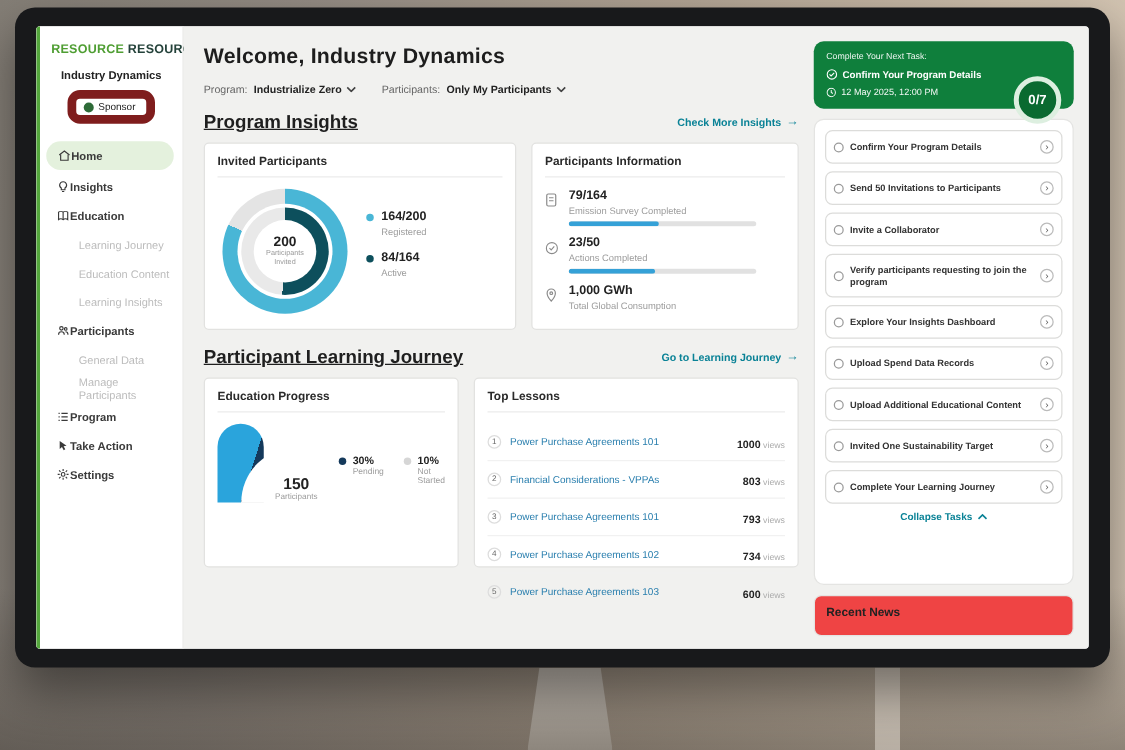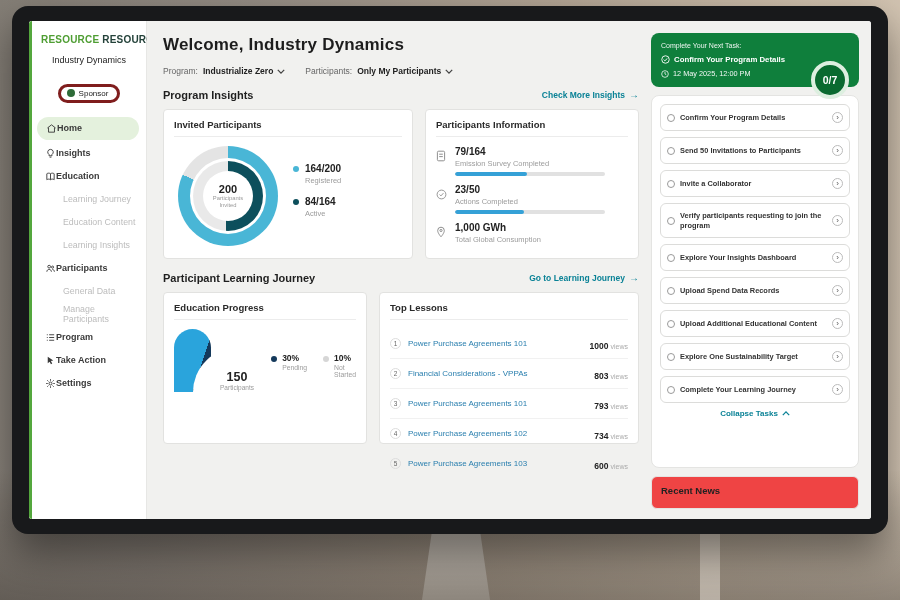--- a/index.html
+++ b/index.html
@@ -21,41 +21,41 @@
     background:#fff; border-radius:3px; overflow:hidden; display:flex; }
 
   
   .sidebar { width:118px; flex-shrink:0; background:#fff; border-right:1px solid #e7e7e5;
     border-left:3px solid #54a73d; }
   .logo { padding:12px 9px 6px; font-size:10px; font-weight:bold; letter-spacing:.2px; white-space:nowrap; }
   .logo-green { color:#4f9e33; }
   .logo-dark { color:#24423a; }
   .logo-plus { color:#4f9e33; font-size:7px; vertical-align:super; }
   .org { text-align:center; padding:4px 4px 10px; }
-  .org-name { font-size:9px; font-weight:normal; color:#222; margin-bottom:18px; }
-  .sponsor-badge { display:inline-flex; align-items:center; gap:4px; border:3px solid #7f1d1d;
+  .org-name { font-size:9px; font-weight:bold; color:#222; margin-bottom:7px; }
+  .sponsor-badge { display:inline-flex; align-items:center; gap:4px; border:7px solid #7f1d1d;
     border-radius:10px; padding:2px 9px 2px 6px; font-size:8px; color:#222; }
   .sponsor-dot { width:8px; height:8px; border-radius:50%; background:#2e6b38; }
   nav { margin-top:4px; }
   .nav-item { display:flex; align-items:center; gap:0; height:23px; padding:0 6px 0 12px;
     font-size:9px; font-weight:bold; color:#3a3a3a; cursor:pointer; }
   .nav-item.sub { padding-left:31px; color:#bcbcbc; font-weight:normal; font-size:8.8px; }
   .nav-item.active { background:#e4f1dd; border-radius:13px; margin:0 7px 2px 5px; padding-left:8px; }
   .nav-ico { width:12px; height:12px; display:flex; align-items:center; justify-content:center; flex-shrink:0; }
   .nav-ico svg { display:block; }
 
   
   .content { flex:1; background:#f1f1ef; display:flex; gap:12px; padding:12px 12px 10px 16px; overflow:hidden; }
   .main-col { flex:1; min-width:0; }
   h1 { font-size:17px; color:#1d1d1d; margin:2px 0 11px; letter-spacing:.2px; }
   .filters { display:flex; gap:20px; align-items:center; font-size:8.5px; color:#666; margin-bottom:13px; }
   .f-group { display:flex; align-items:center; gap:5px; }
   .f-value { font-weight:bold; color:#222; display:flex; align-items:center; gap:4px; cursor:pointer; }
   .section-row { display:flex; justify-content:space-between; align-items:center; margin:2px 0 8px; }
-  .section-title { font-size:11px; font-weight:bold; color:#1f1f1f; }
+  .section-title { font-size:15px; font-weight:bold; color:#1f1f1f;text-decoration:underline; }
   .section-link { font-size:8.5px; font-weight:bold; color:#0a8296; display:flex; align-items:center; gap:4px; cursor:pointer;padding-left:22px; }
   .arrow-r { font-size:10px; line-height:1; }
   .cards-row { display:flex; gap:12px; margin-bottom:13px; }
   .card { background:#fff; border:1px solid #e2e2e0; border-radius:4px; padding:9px 10px; }
   .card-title { font-size:9.5px; font-weight:bold; color:#2a2a2a; padding-bottom:6px;
     border-bottom:1px solid #ececec; margin-bottom:9px; }
   .card-invited { width:250px; height:150px; }
   .card-pinfo { flex:1; height:150px; }
   .card-edu { width:204px; height:152px; }
   .card-lessons { flex:1; height:152px; }
@@ -474,21 +474,21 @@
             <span class="task-label">Upload Spend Data Records</span>
             <span class="task-chev">›</span>
           </div>
           <div class="task-row">
             <span class="task-radio"></span>
             <span class="task-label">Upload Additional Educational Content</span>
             <span class="task-chev">›</span>
           </div>
           <div class="task-row">
             <span class="task-radio"></span>
-            <span class="task-label">Explore One Sustainability Target</span>
+            <span class="task-label">Invited One Sustainability Target</span>
             <span class="task-chev">›</span>
           </div>
           <div class="task-row">
             <span class="task-radio"></span>
             <span class="task-label">Complete Your Learning Journey</span>
             <span class="task-chev">›</span>
           </div>
           <div class="collapse-link">
             <span>Collapse Tasks</span>
             <svg width="8" height="5" viewBox="0 0 10 6">

